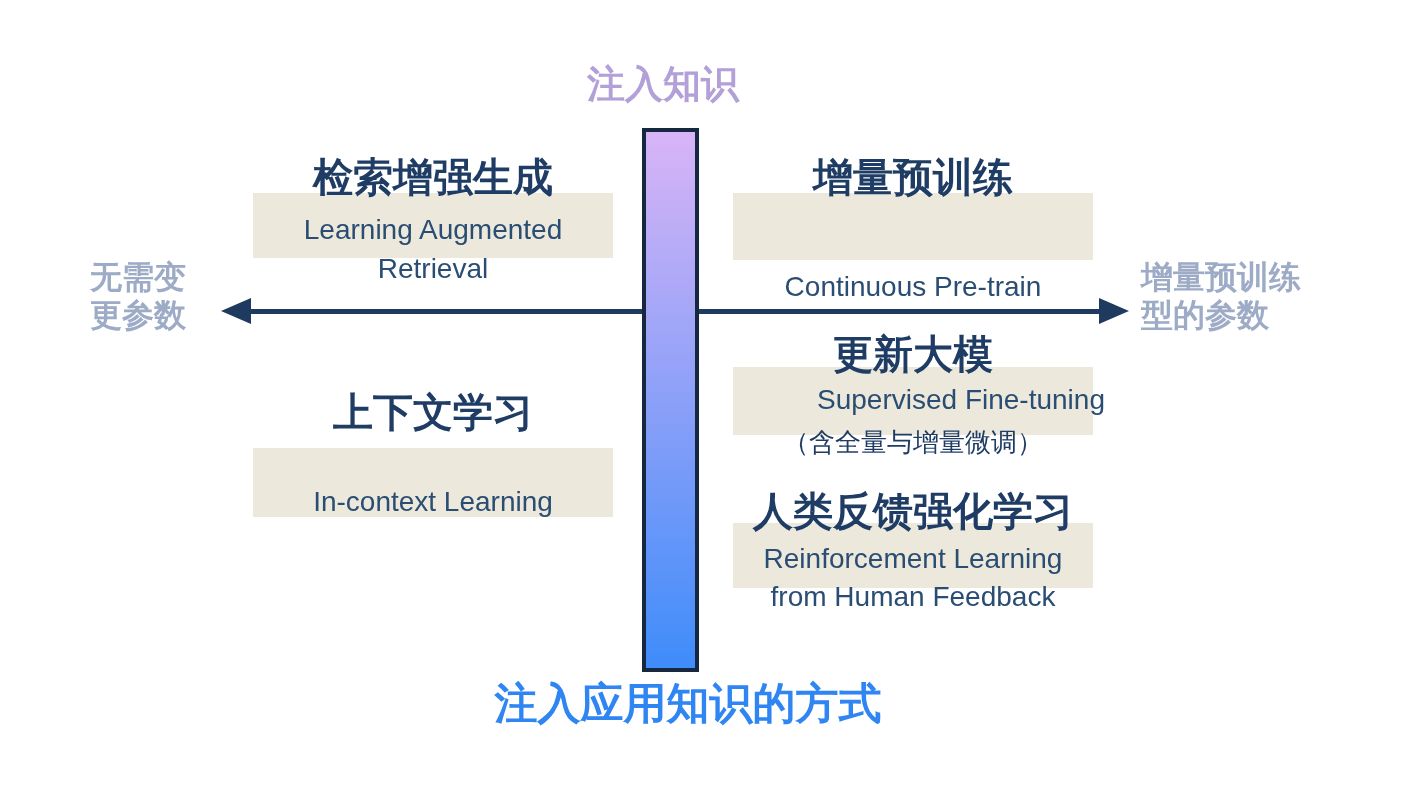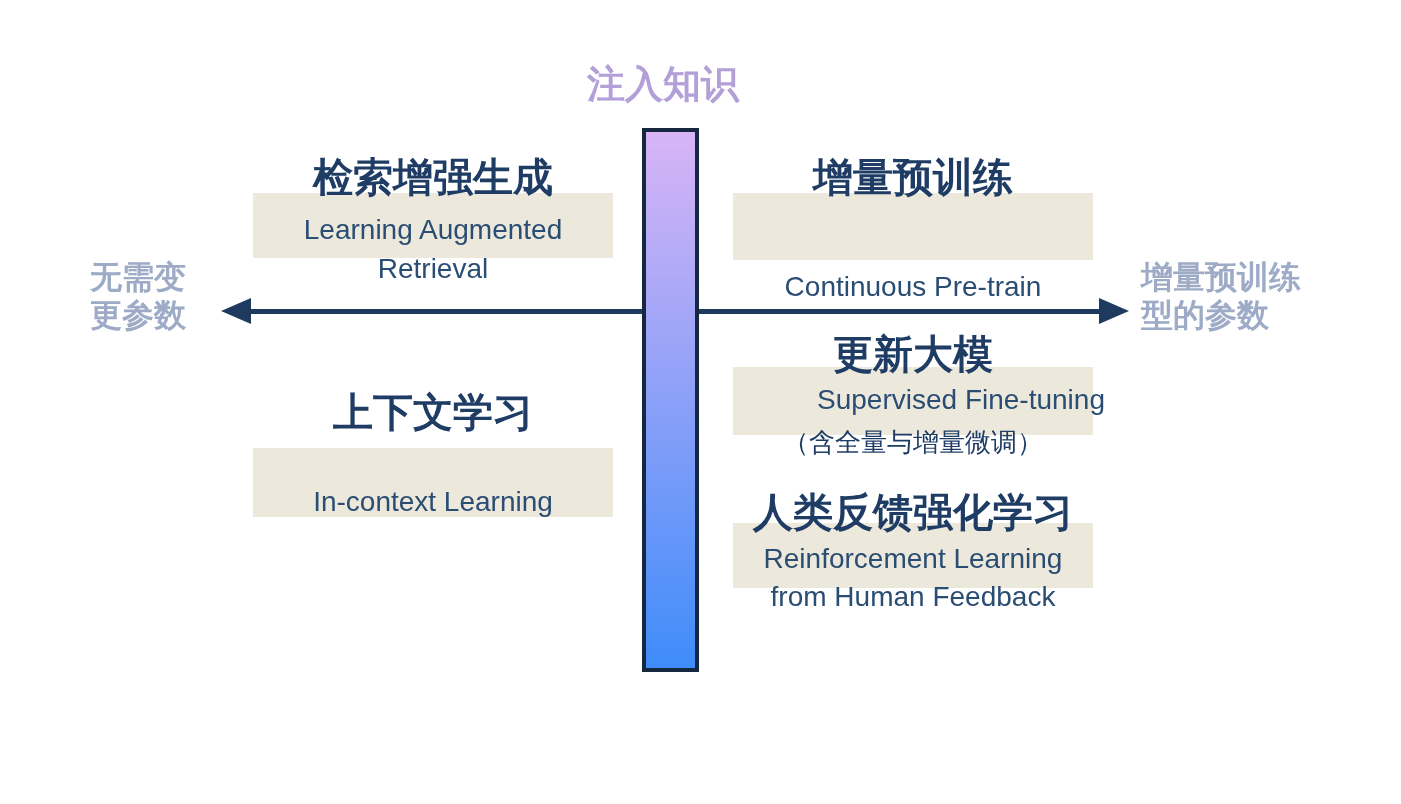--- a/index.html
+++ b/index.html
@@ -129,20 +129,21 @@
   <div class="m-title col-r" style="top:157px;">增量预训练</div>
   <div class="m-sub col-r" style="top:231px;margin-top:36px;">Continuous Pre-train</div>
 
   <div class="m-title col-r" style="top:334px;">更新大模</div>
   <div class="m-sub col-r" style="top:380px;padding-left:48px;">Supervised Fine-tuning</div>
   <div class="m-note col-r" style="top:428px;">（含全量与增量微调）</div>
 
   <div class="m-title col-l" style="top:392px;">上下文学习</div>
   <div class="m-sub col-l" style="top:482px;">In-context Learning</div>
 
-  <div class="m-title col-r" style="top:492px;">人类反馈强化学习</div>
+  <div class="m-title col-r" style="top:492px;font-family:Liberation Serif, serif;">人类反馈强化学习</div>
   <div class="m-sub tight col-r" style="top:540px;">
     <div>Reinforcement Learning</div>
     <div>from Human Feedback</div>
   </div>
 
+  <div class="txt center axis-bottom-label">注入应用知识的方式</div>
 
 </div>
 
 </body></html>

